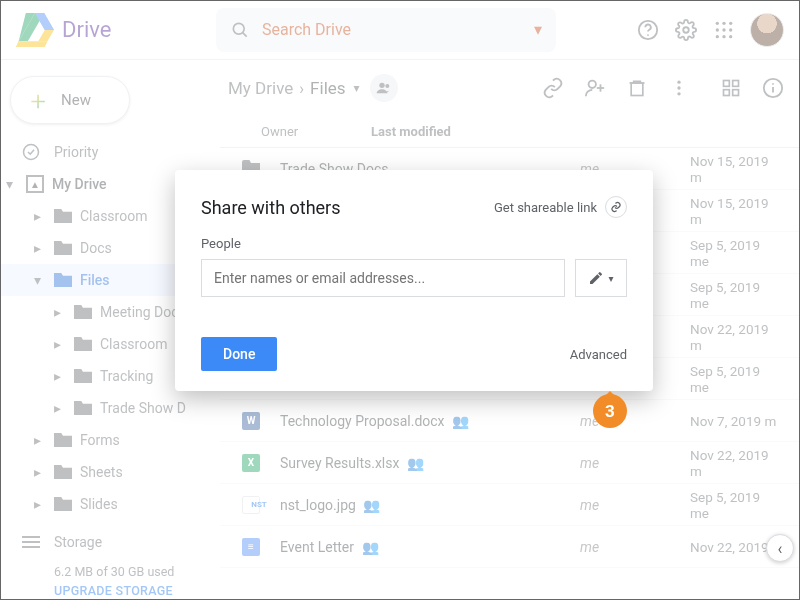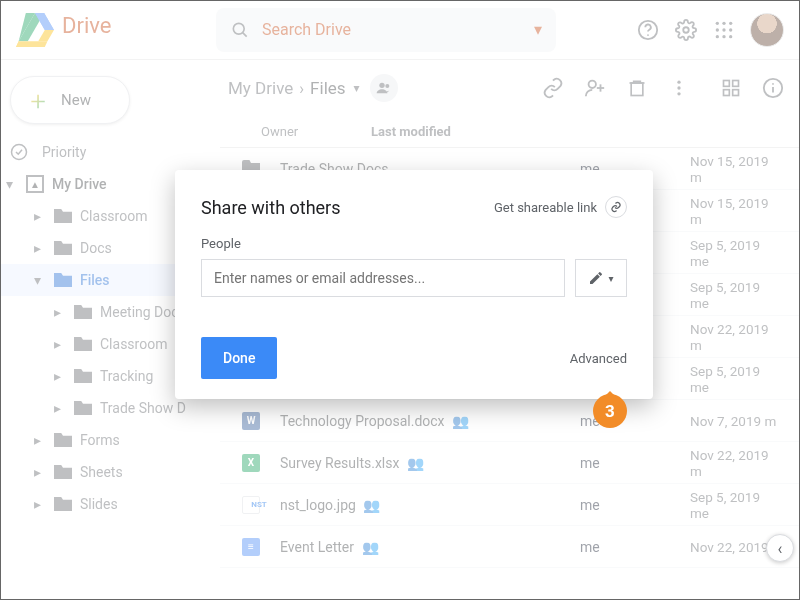--- a/index.html
+++ b/index.html
@@ -1,36 +1,36 @@
 <!DOCTYPE html>
 <html><head>
 <meta charset="utf-8">
 <style>
   * { box-sizing: border-box; margin: 0; padding: 0; font-family: Roboto, Arial, sans-serif; }
   body { width: 800px; height: 600px; overflow: hidden; background: #fff; position: relative; }
 
   
   .topbar { height: 60px; display: flex; align-items: center; padding: 0 16px; border-bottom: 1px solid #e0e0e0; }
-  .drive-logo { display: flex; align-items: flex-start; gap: 8px; font-size: 22px; color: #c2410c; width: 200px; }
+  .drive-logo { display: flex; align-items: center; gap: 8px; font-size: 22px; color: #4c1d95; width: 200px; }
   .drive-triangle { width: 38px; height: 34px; position: relative; }
   .drive-triangle svg { width: 100%; height: 100%; }
   .searchbar { flex: 1; max-width: 340px; height: 44px; background: #f1f3f4; border-radius: 8px; display: flex; align-items: center; padding: 0 14px; color: #c2410c; position: relative; }
   .searchbar .mag { margin-right: 12px; display:flex; }
   .searchbar .caret { position:absolute; right:14px; }
   .topbar-right { margin-left: auto; display: flex; align-items: center; gap: 14px; }
   .top-icon { width: 24px; height: 24px; color: #5f6368; display:flex; align-items:center; justify-content:center; }
   .avatar { width: 34px; height: 34px; border-radius: 50%; background: radial-gradient(circle at 50% 30%, #c79b7b 0 35%, #5a3a28 36% 100%); border:1px solid #ccc;}
 
   
   .layout { display: flex; height: calc(600px - 60px); }
   .sidebar { width: 220px; padding-top: 10px; }
   .new-btn { margin: 6px 0 12px 10px; width: 120px; height: 48px; border: 1px solid #dadce0; border-radius: 24px; background: #fff; display: flex; align-items: center; gap: 10px; padding-left: 14px; font-size: 15px; color: #3c4043; box-shadow: 0 1px 3px rgba(0,0,0,.15); }
   .new-btn .plus { font-size: 26px; background: linear-gradient(135deg,#ea4335,#fbbc05,#34a853,#4285f4); -webkit-background-clip: text; color: transparent; font-weight: 300;}
   .side-row { display: flex; align-items: center; height: 32px; color: #5f6368; font-size: 14px; padding-left: 22px; gap: 14px; cursor:pointer; border-radius: 0 16px 16px 0; }
-  .side-row.priority { padding-left: 10px; }
+  .side-row.priority { padding-left: 22px; }
   .side-row.mydrive { padding-left: 6px; font-weight: 500; color:#3c4043; gap:8px;}
   .side-row.child { padding-left: 34px; gap:8px; }
   .side-row.grandchild { padding-left: 54px; gap:8px; }
   .side-row.selected { background: #e8f0fe; color: #1967d2; }
   .side-row .chev { width:12px; display:inline-block; color:#5f6368; }
   .folder-icon { width:18px; height:14px; background:#5f6368; clip-path: polygon(0 0,40% 0,50% 20%,100% 20%,100% 100%,0 100%); display:inline-block; }
   .side-row.selected .folder-icon { background:#1967d2; }
   .mydrive-ico { width:18px; height:18px; border:2px solid #5f6368; display:inline-flex; align-items:center; justify-content:center; font-size:10px;}
   .storage-sec { margin-top: 14px; padding-left: 22px; color:#5f6368; font-size: 14px; }
   .storage-sec .bar { display:flex; align-items:center; gap:14px; }
@@ -50,21 +50,21 @@
   .act-icon { width:22px; height:22px; display:flex; align-items:center; justify-content:center; }
 
   .col-header { display:flex; padding: 8px 20px; font-size:13px; color:#5f6368; border-bottom:1px solid #e0e0e0; }
   .col-name { flex: 0 0 340px; display:flex; align-items:center; gap:6px;}
   .col-owner { flex: 0 0 110px; margin-left: 21px; }
   .col-mod { flex:1;font-weight:bold; }
 
   .file-row { display:flex; align-items:center; height:42px; padding: 0 20px; font-size:14px; color:#3c4043; border-bottom:1px solid #f1f3f4;}
   .file-row .ico { width:22px; display:flex; justify-content:center; margin-right:18px;}
   .file-row .name { flex:0 0 300px; display:flex; align-items:center; gap:8px;}
-  .file-row .owner { flex:0 0 110px; color:#0f172a;}
+  .file-row .owner { flex:0 0 110px; color:#737373;font-style:italic;}
   .file-row .mod { flex:1; color:#5f6368; font-size:13.5px;}
   .shared-badge { color:#9aa0a6; font-size:14px;}
 
   .ftype { width:18px; height:18px; border-radius:2px; display:flex; align-items:center; justify-content:center; font-size:10px; color:#fff; font-weight:bold;}
   .ftype.folder { background:#5f6368; clip-path: polygon(0 0,40% 0,50% 20%,100% 20%,100% 100%,0 100%); }
   .ftype.word { background:#2b579a; }
   .ftype.xls { background:#0f9d58; }
   .ftype.img { background:#fff; color:#1a73e8; border:1px solid #dadce0; font-size:8px;padding-left:16px;}
   .ftype.doc { background:#4285f4; }
 
@@ -76,21 +76,21 @@
   .dialog { position:absolute; left:175px; top:170px; width:478px; background:#fff; border-radius:4px; box-shadow: 0 8px 24px rgba(0,0,0,.25); padding: 26px 26px 20px; z-index:10;}
   .dialog h2 { font-size:18px; font-weight:400; color:#202124; }
   .dlg-top { display:flex; align-items:center; justify-content:space-between; margin-bottom:18px;}
   .dlg-link { display:flex; align-items:center; gap:8px; font-size:13px; color:#5f6368;}
   .dlg-link .circ { width:22px; height:22px; border:1px solid #dadce0; border-radius:50%; display:flex; align-items:center; justify-content:center;}
   .people-lbl { font-size:13px; color:#5f6368; margin-bottom:8px;}
   .people-row { display:flex; gap:10px; }
   .people-input { flex:1; height:38px; border:1px solid #dadce0; padding:0 12px; font-size:14px; color:#5f6368;}
   .pencil-btn { width:52px; height:38px; border:1px solid #dadce0; background:#fff; display:flex; align-items:center; justify-content:center; gap:4px; color:#5f6368;}
   .dlg-bot { display:flex; align-items:center; justify-content:space-between; margin-top:40px;}
-  .done-btn { background:#3b8af7; color:#fff; border:none; height:42px; padding:0 22px; font-size:14px; font-weight:500; border-radius:2px;}
+  .done-btn { background:#3b8af7; color:#fff; border:none; height:34px; padding:0 22px; font-size:14px; font-weight:500; border-radius:2px;}
   .adv { font-size:13px; color:#5f6368;}
 
   
   .hint { position:absolute; left:593px; top:394px; width:34px; height:34px; background:#f28c28; color:#fff; border-radius:50%; display:flex; align-items:center; justify-content:center; font-weight:bold; font-size:17px; z-index:11;}
   .hint::before { content:""; position:absolute; top:-10px; left:50%; transform:translateX(-50%); border:7px solid transparent; border-bottom-color:#f28c28;}
 
   .nav-fab { position:absolute; right:6px; bottom:38px; width:28px; height:28px; border-radius:50%; background:#fff; border:1px solid #dadce0; box-shadow:0 1px 4px rgba(0,0,0,.2); display:flex; align-items:center; justify-content:center; color:#5f6368;}
 </style>
 </head>
 <body>
@@ -216,20 +216,32 @@
         <span class="chev">▸</span>
         <span class="folder-icon"></span>
         <span>Sheets</span>
       </div>
     <div class="side-row child">
         <span class="chev">▸</span>
         <span class="folder-icon"></span>
         <span>Slides</span>
       </div>
 
+    <div class="storage-sec">
+      <div class="bar">
+        <span class="storage-lines">
+            <span></span>
+            <span></span>
+            <span></span>
+          </span>
+        <span>Storage</span>
+      </div>
+      <div class="storage-sub">6.2 MB of 30 GB used</div>
+      <div class="upgrade">UPGRADE STORAGE</div>
+    </div>
   </div>
 
   <div class="main">
     <div class="crumb-row">
       <span class="crumb">My Drive</span>
       <span style="color:#5f6368">›</span>
       <span class="crumb active">Files</span>
       <span class="crumb-caret">▾</span>
       <span class="people-chip">
           <svg width="16" height="16" viewBox="0 0 24 24" fill="#5f6368">

